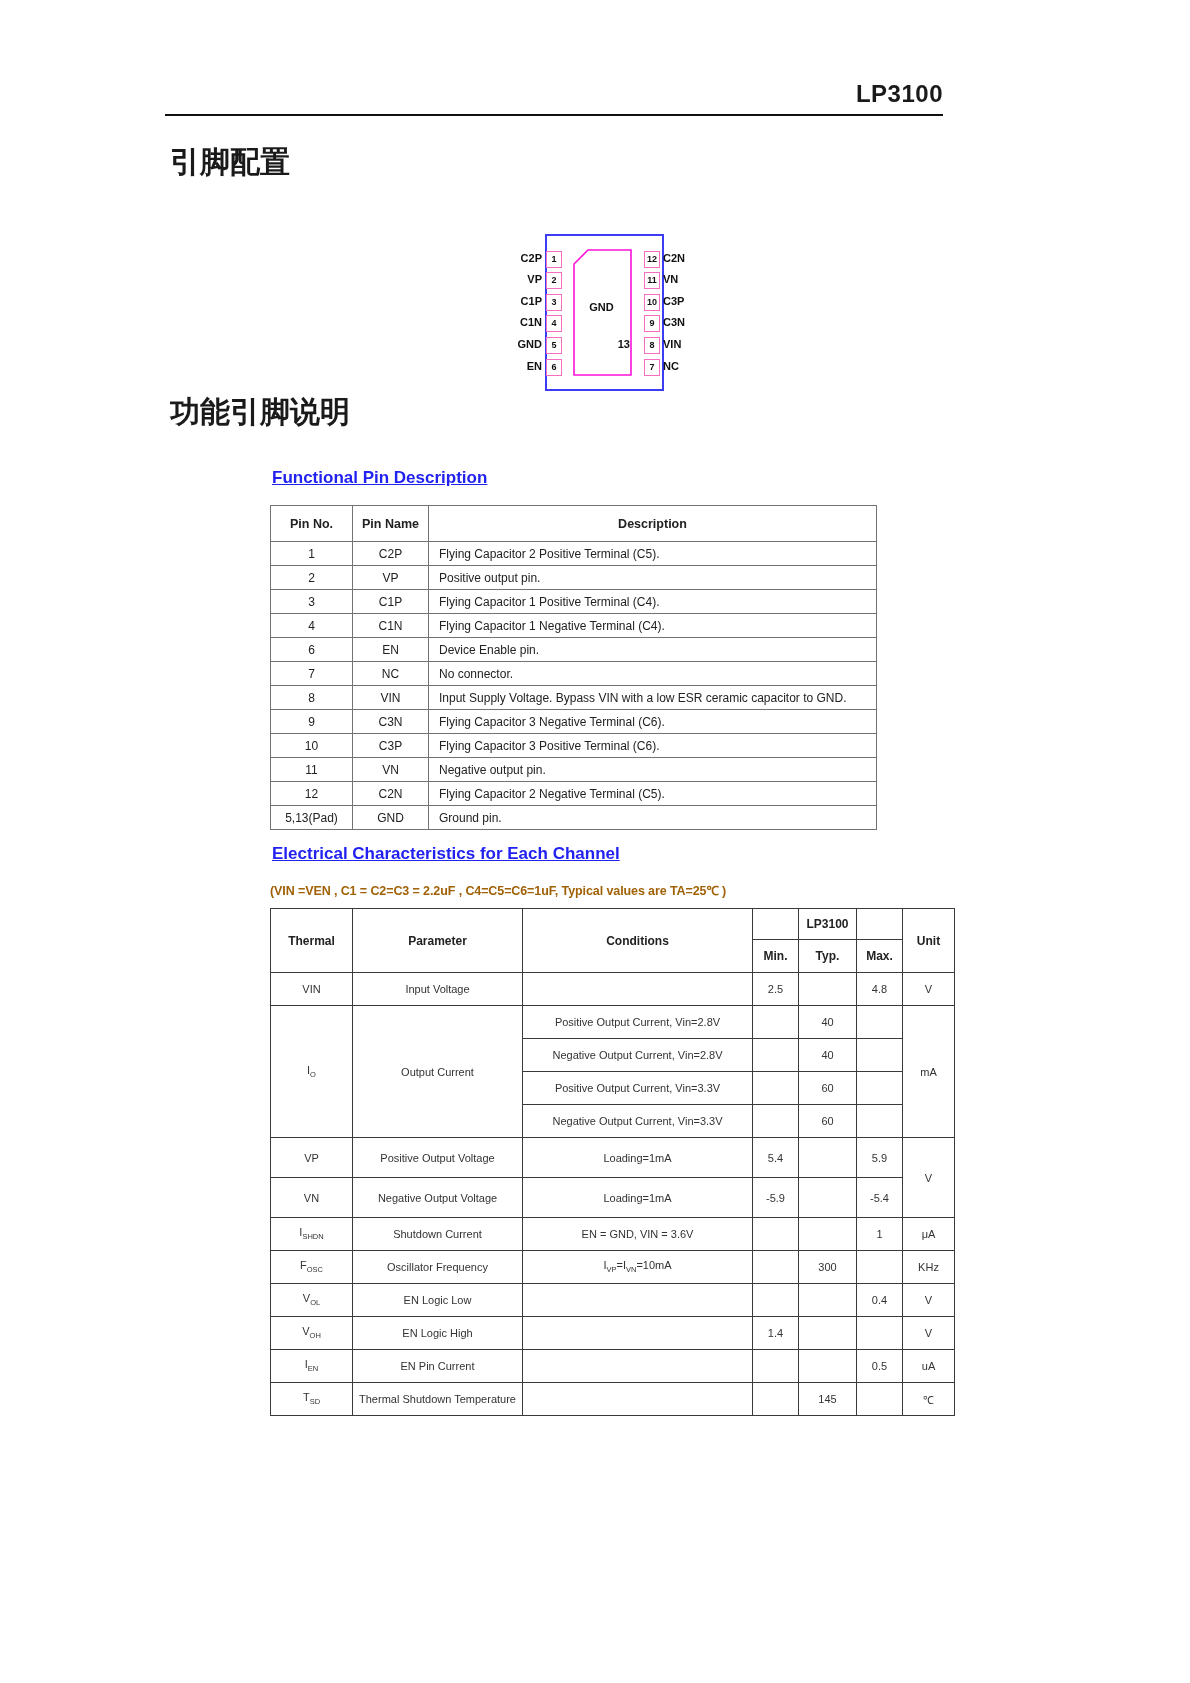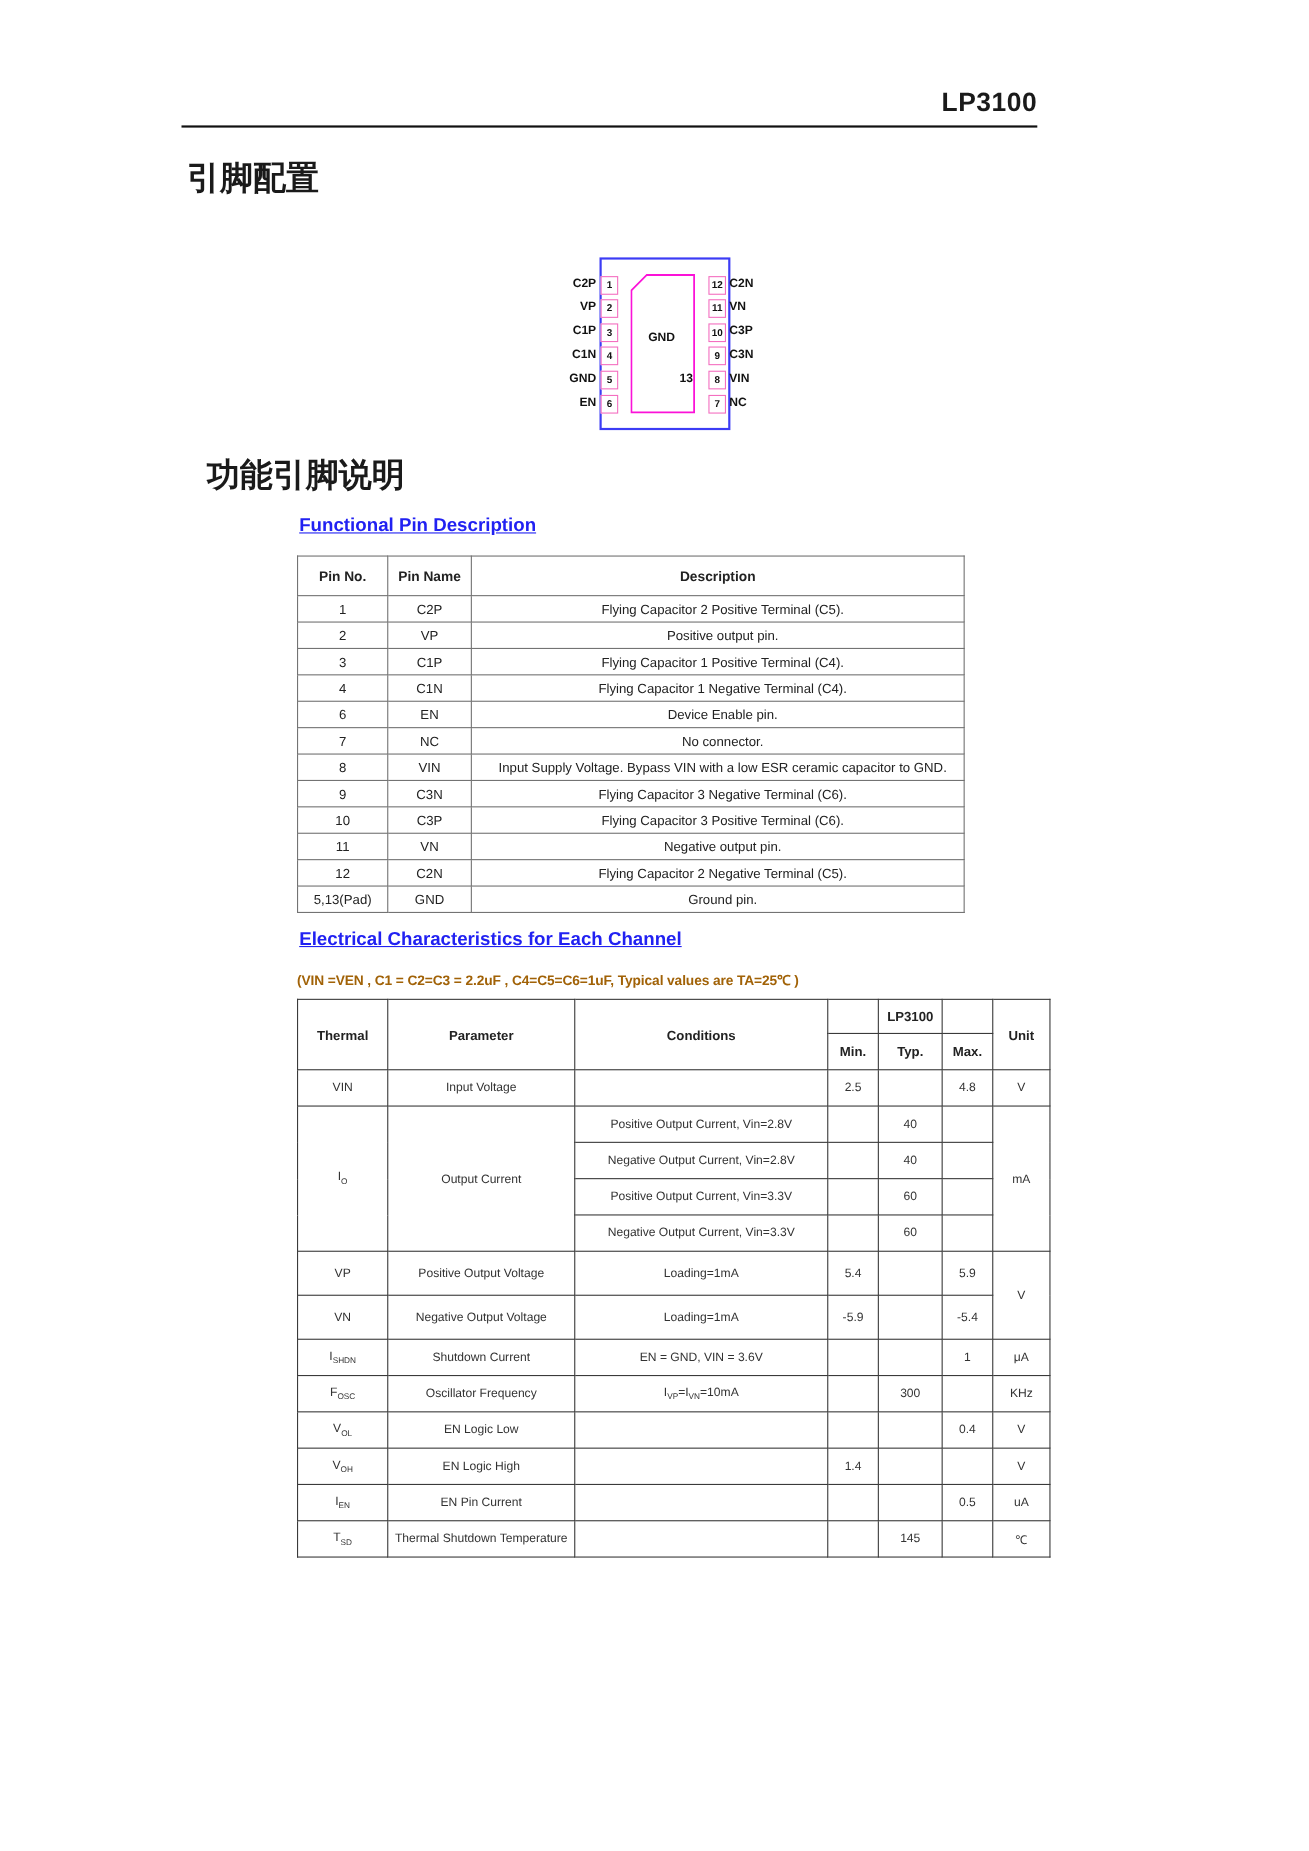--- a/index.html
+++ b/index.html
@@ -28,21 +28,21 @@
   .pad-svg{position:absolute;left:103px;top:21px;}
   .pad-text{position:absolute;left:103px;width:57px;text-align:center;font-size:11px;font-weight:bold;color:#111;}
   
   .en-heading{position:absolute;left:272px;font-size:17px;font-weight:bold;color:#2121f2;text-decoration:underline;}
   
   table{border-collapse:collapse;}
   .pin-table{position:absolute;left:270px;top:505px;width:606px;table-layout:fixed;}
   .pin-table th,.pin-table td{border:1px solid #737373;font-size:12px;color:#222;}
   .pin-table th{height:33px;font-size:12.5px;}
   .pin-table td{height:21px;text-align:center;}
-  .pin-table td.desc{text-align:center;padding-left:10px;}
+  .pin-table td.desc{text-align:left;padding-left:10px;}
   
   .cond-line{position:absolute;left:270px;top:882px;font-size:12.5px;font-weight:bold;color:#a16207;letter-spacing:-0.1px;}
   .elec-table{position:absolute;left:270px;top:908px;width:684px;table-layout:fixed;}
   .elec-table th,.elec-table td{border:1px solid #3a3a3a;font-size:11px;color:#333;text-align:center;}
   .elec-table th{font-size:12px;color:#222;}
   .elec-table .h1{height:28px;}
   .elec-table .h2{height:30px;}
   .elec-table td{height:30px;}
   .elec-table tr.tall td{height:37px;}
   sub{font-size:7.5px;}
@@ -89,21 +89,21 @@
   <div class="pin-name right" style="left:193px;top:108px;">VIN</div>
   <div class="pin-name right" style="left:193px;top:130px;">NC</div>
 
   <svg class="pad-svg" width="59" height="127" viewBox="0 0 59 127">
     <polygon points="1,15 15,1 58,1 58,126 1,126" fill="#ffffff" stroke="#fb12d8" stroke-width="1.6"></polygon>
   </svg>
   <div class="pad-text" style="top:73px;">GND</div>
   <div class="pad-text" style="top:110px;text-align:right;">13</div>
 </div>
 
-<div class="cn-heading" style="top:412px;margin-left:18px;">功能引脚说明</div>
+<div class="cn-heading" style="top:392px;">功能引脚说明</div>
 
 <div class="en-heading" style="top:468px;">Functional Pin Description</div>
 
 <table class="pin-table">
   <colgroup>
       <col style="width:82px;">
       <col style="width:76px;">
       <col style="width:448px;">
     </colgroup>
   <tbody>

